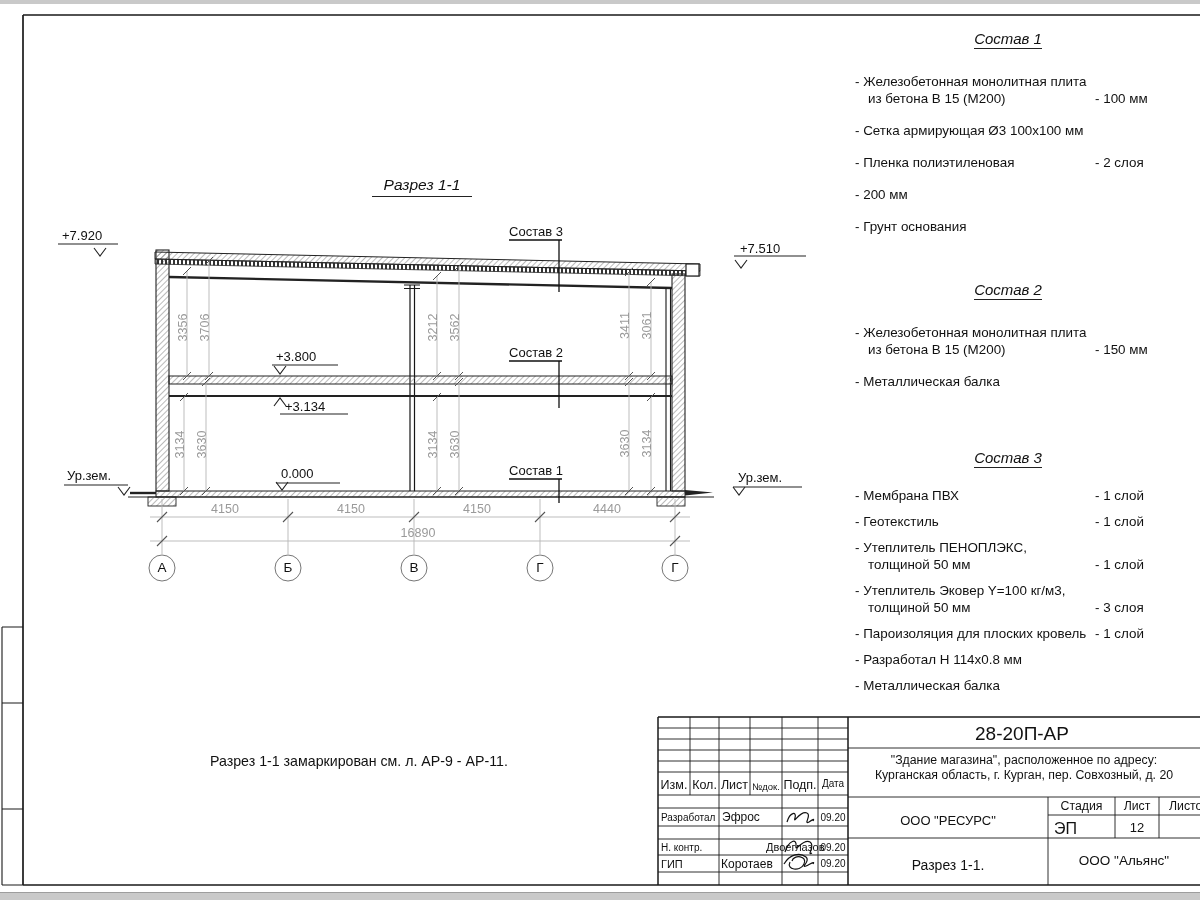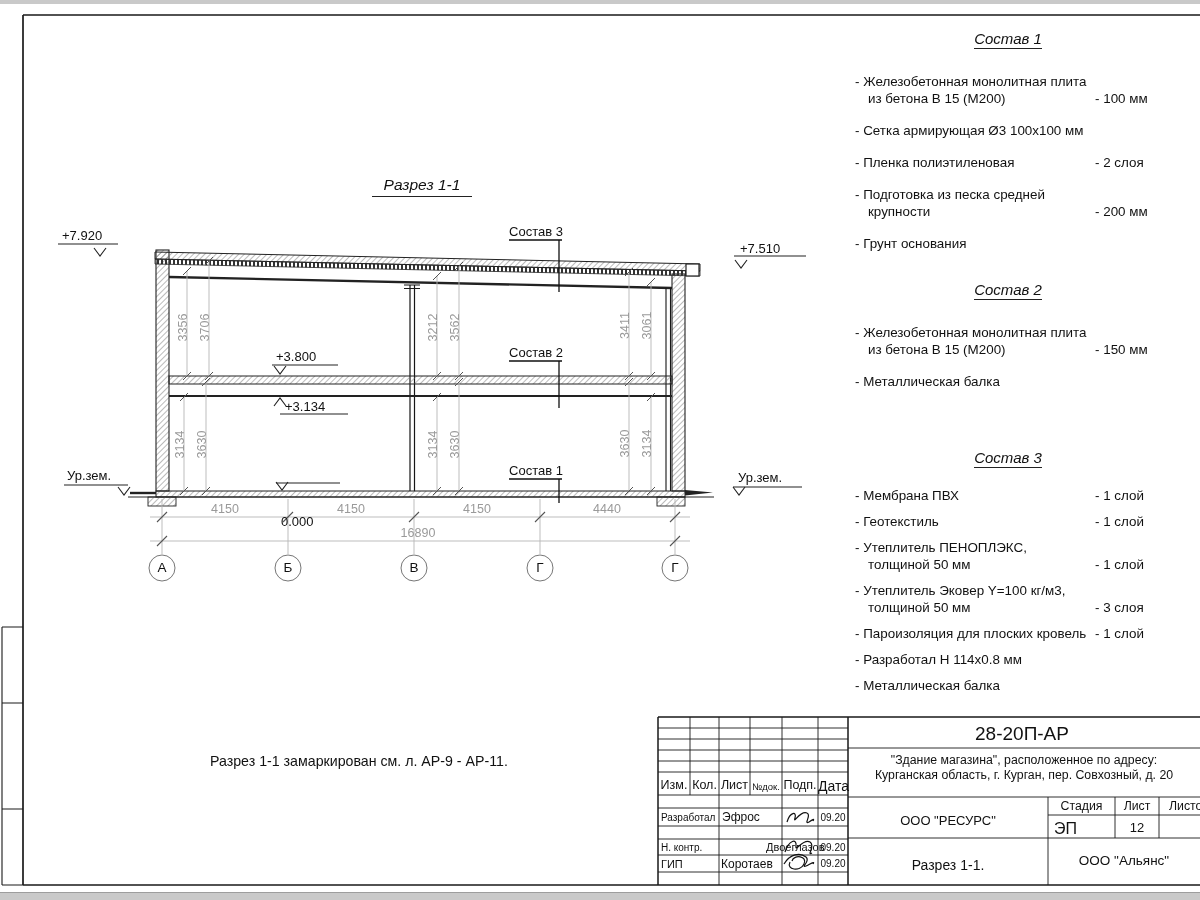--- a/index.html
+++ b/index.html
@@ -127,21 +127,21 @@
                M790,862 C786,870 800,872 804,864 C808,856 794,854 792,861"></path>
     </g>
   </svg>
 
   <div class="txt sec-title" style="left:372px;top:176px;width:100px;">Разрез 1-1</div>
 
   <div class="txt elev" style="left:62px;top:228px;">+7.920</div>
   <div class="txt elev" style="left:740px;top:241px;">+7.510</div>
   <div class="txt elev" style="left:276px;top:349px;">+3.800</div>
   <div class="txt elev" style="left:285px;top:399px;">+3.134</div>
-  <div class="txt elev" style="left:281px;top:466px;margin-top:48px;">0.000</div>
+  <div class="txt elev" style="left:281px;top:466px;">0.000</div>
   <div class="txt elev" style="left:67px;top:468px;">Ур.зем.</div>
   <div class="txt elev" style="left:738px;top:470px;">Ур.зем.</div>
 
   <div class="txt callout" style="left:496px;top:224px;width:80px;">Состав 3</div>
   <div class="txt callout" style="left:496px;top:345px;width:80px;">Состав 2</div>
   <div class="txt callout" style="left:496px;top:463px;width:80px;">Состав 1</div>
 
   <div class="vdim" style="left:161px;top:320px;">3356</div>
   <div class="vdim" style="left:183px;top:320px;">3706</div>
   <div class="vdim" style="left:411px;top:320px;">3212</div>
@@ -179,22 +179,20 @@
     </div>
     <div class="comp-item">
       <div class="comp-name">- Сетка армирующая Ø3 100х100 мм</div>
       <div class="comp-value"></div>
     </div>
     <div class="comp-item">
       <div class="comp-name">- Пленка полиэтиленовая</div>
       <div class="comp-value">-  2 слоя</div>
     </div>
     <div class="comp-item">
-      <div class="comp-name">- Подготовка из песка средней
-крупности</div>
       <div class="comp-value">- 200 мм</div>
     </div>
     <div class="comp-item">
       <div class="comp-name">- Грунт основания</div>
       <div class="comp-value"></div>
     </div>
   </div>
 
   <div class="comp" style="left:848px;top:281px;">
     <div class="comp-title"><span>Состав 2</span></div>
@@ -245,21 +243,21 @@
 
   <div class="tb c" style="left:848px;top:723px;width:348px;font-size:19px;">28-20П-АР</div>
   <div class="tb c" style="left:848px;top:753px;width:352px;font-size:12.3px;">"Здание магазина", расположенное по адресу:</div>
   <div class="tb c" style="left:848px;top:768px;width:352px;font-size:12.3px;">Курганская область, г. Курган, пер. Совхозный, д. 20</div>
 
   <div class="tb c" style="left:658px;top:778px;width:32px;font-size:12.5px;">Изм.</div>
   <div class="tb c" style="left:690px;top:778px;width:29px;font-size:12.5px;">Кол.</div>
   <div class="tb c" style="left:719px;top:778px;width:31px;font-size:12.5px;">Лист</div>
   <div class="tb c" style="left:750px;top:781px;width:32px;font-size:9.5px;">№док.</div>
   <div class="tb c" style="left:782px;top:778px;width:36px;font-size:12.5px;">Подп.</div>
-  <div class="tb c" style="left:818px;top:778px;width:30px;font-size:14px;">Дата</div>
+  <div class="tb c" style="left:818px;top:778px;width:30px;font-size:10px;">Дата</div>
 
   <div class="tb" style="left:661px;top:812px;font-size:10px;">Разработал</div>
   <div class="tb" style="left:722px;top:810px;font-size:12px;">Эфрос</div>
   <div class="tb c" style="left:818px;top:812px;width:30px;font-size:10px;">09.20</div>
 
   <div class="tb" style="left:661px;top:842px;font-size:10px;">Н. контр.</div>
   <div class="tb" style="left:721px;top:841px;font-size:11px;padding-left:45px;">Двоеглазов</div>
   <div class="tb c" style="left:818px;top:842px;width:30px;font-size:10px;">09.20</div>
 
   <div class="tb" style="left:661px;top:858px;font-size:11px;">ГИП</div>

